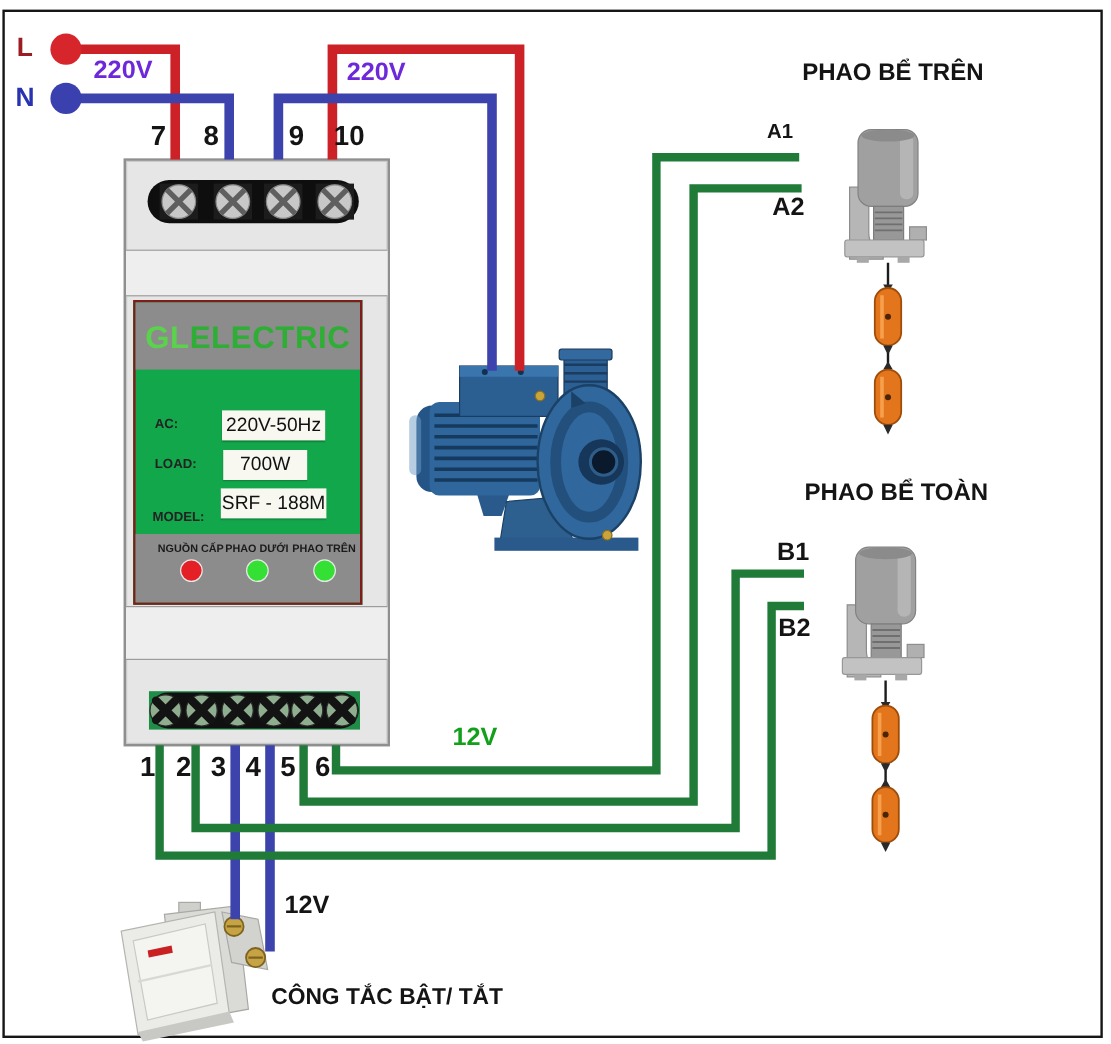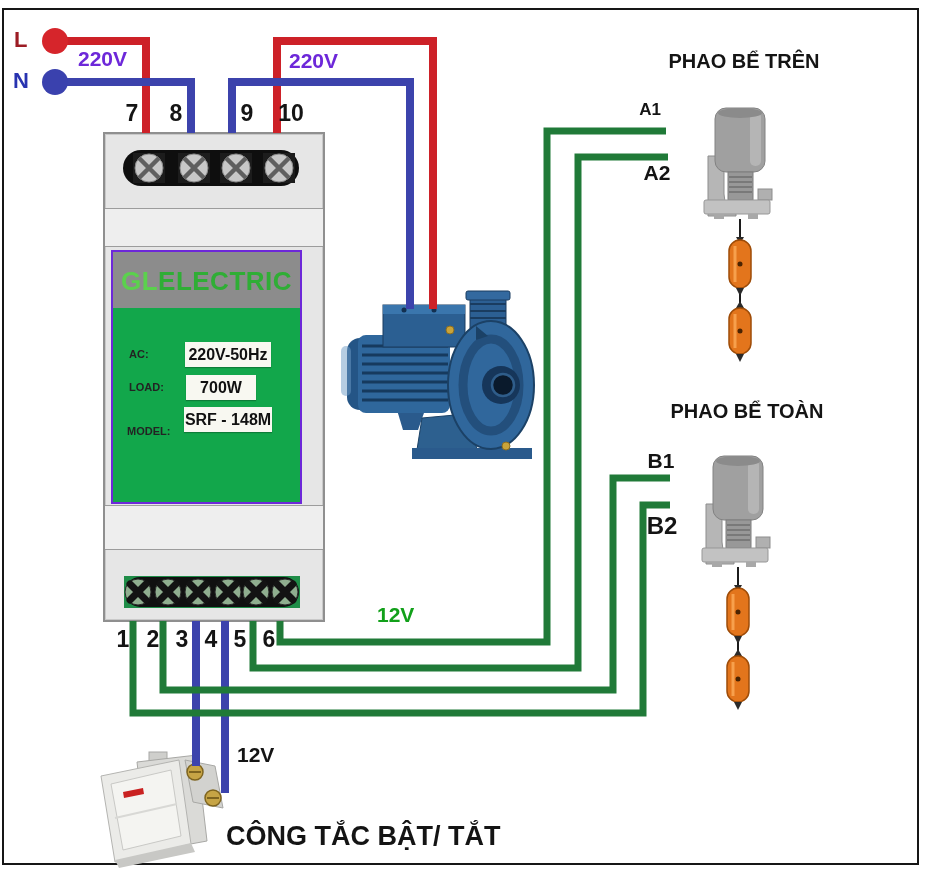--- a/index.html
+++ b/index.html
@@ -18,29 +18,29 @@
   .l-t{color:#9c1c24;font-size:22px;}
   .n-t{color:#2833b0;font-size:22px;}
 
   
   .device{position:absolute;left:103px;top:132px;width:222px;height:490px;
           background:#e6e6e6;border:2px solid #8f8f8f;box-sizing:border-box;z-index:2;
           box-shadow:0 0 0 1px #c9c9c9 inset;}
   .band{position:absolute;left:0;width:100%;background:#eeeeee;
         border-top:1px solid #9c9c9c;border-bottom:1px solid #9c9c9c;box-sizing:border-box;}
   .label-box{position:absolute;left:6px;top:116px;width:191px;height:254px;
-             background:#12a74b;border:2px solid #6d28d9;box-sizing:border-box;}
+             background:#12a74b;border:2px solid #7f1d1d;box-sizing:border-box;}
   .label-head{position:absolute;left:0;top:0;width:100%;height:56px;background:#8c8c8c;
               text-align:center;line-height:58px;font-weight:bold;font-size:26px;letter-spacing:.5px;}
   .brand-gl{color:#5bd14d;}
   .brand-el{color:#2fae35;}
   .label-title{position:absolute;left:0;top:60px;width:100%;text-align:center;
                font-weight:bold;font-size:19px;color:#f0f00c;letter-spacing:.5px;}
   .spec-lbl{position:absolute;font-weight:bold;font-size:11px;color:#232323;}
-  .spec-box{position:absolute;background:#f8f8f1;color:#111;font-weight:bold;font-size:16px;
+  .spec-box{position:absolute;background:#f8f8f1;color:#111;font-weight:normal;font-size:16px;
             text-align:center;box-shadow:0 1px 1px rgba(0,0,0,.25);}
   .led-band{position:absolute;left:0;top:193px;width:187px;height:57px;background:#8c8c8c;}
   .led-col{position:absolute;top:7px;width:70px;text-align:center;transform:translateX(-50%);}
   .led-name{font-weight:bold;font-size:9px;color:#1b1b1b;letter-spacing:0;}
   .led{width:19px;height:19px;border-radius:50%;margin:4px auto 0;border:1.5px solid #e8e8e8;box-sizing:border-box;}
   .led-red{background:#e41f25;}
   .led-green{background:#35e035;}
 </style>
 </head>
 <body>
@@ -75,22 +75,36 @@
       <span class="brand-gl">GL</span><span class="brand-el">ELECTRIC</span>
     </div>
 
     <div class="spec-lbl" style="left:16px;top:96px;">AC:</div>
     <div class="spec-box" style="left:72px;top:90px;width:86px;height:25px;line-height:25px;">220V-50Hz</div>
 
     <div class="spec-lbl" style="left:16px;top:129px;">LOAD:</div>
     <div class="spec-box" style="left:73px;top:123px;width:70px;height:25px;line-height:25px;">700W</div>
 
     <div class="spec-lbl" style="left:14px;top:161px;margin-top:12px;">MODEL:</div>
-    <div class="spec-box" style="left:71px;top:155px;width:88px;height:25px;line-height:25px;">SRF - 148M</div>
-
+    <div class="spec-box" style="left:71px;top:155px;width:88px;height:25px;line-height:25px;">SRF - 188M</div>
+
+    <div class="led-band">
+      <div class="led-col" style="left:46px;">
+        <div class="led-name">NGUỒN CẤP</div>
+        <div class="led led-red"></div>
+      </div>
+      <div class="led-col" style="left:101px;">
+        <div class="led-name">PHAO DƯỚI</div>
+        <div class="led led-green"></div>
+      </div>
+      <div class="led-col" style="left:157px;">
+        <div class="led-name">PHAO TRÊN</div>
+        <div class="led led-green"></div>
+      </div>
+    </div>
   </div>
 
   <div class="band" style="top:371px;height:45px;"></div>
 
   <svg class="comp" style="left:19px;top:440px;" width="176" height="36" viewBox="0 0 176 36">
     <rect x="0" y="2" width="176" height="32" fill="#1f8d48"></rect>
     <rect x="1" y="3" width="174" height="30" rx="15" fill="#101010"></rect>
     <g fill="#8fae8f" stroke="#2a2a2a" stroke-width="1">
       <circle cx="14" cy="18" r="13"></circle>
         <circle cx="44" cy="18" r="13"></circle>
@@ -254,17 +268,17 @@
 <div class="lbl num" style="left:211px;top:626px;">4</div>
 <div class="lbl num" style="left:240px;top:626px;">5</div>
 <div class="lbl num" style="left:269px;top:626px;">6</div>
 
 <div class="lbl ctr" style="left:744px;top:50px;font-size:20px;">PHAO BỂ TRÊN</div>
 <div class="lbl ctr" style="left:650px;top:100px;font-size:17px;">A1</div>
 <div class="lbl ctr" style="left:657px;top:161px;font-size:21px;">A2</div>
 
 <div class="lbl ctr" style="left:747px;top:400px;font-size:20px;">PHAO BỂ TOÀN</div>
 <div class="lbl ctr" style="left:661px;top:449px;font-size:21px;">B1</div>
-<div class="lbl ctr" style="left:662px;top:512px;font-size:24px;">B2</div>
+<div class="lbl ctr" style="left:662px;top:512px;font-size:21px;">B2</div>
 
 <div class="lbl green-t" style="left:377px;top:603px;font-size:21px;">12V</div>
 <div class="lbl" style="left:237px;top:743px;font-size:21px;">12V</div>
-<div class="lbl" style="left:226px;top:821px;font-size:27px;">CÔNG TẮC BẬT/ TẮT</div>
+<div class="lbl" style="left:226px;top:821px;font-size:19px;">CÔNG TẮC BẬT/ TẮT</div>
 
 </body></html>

